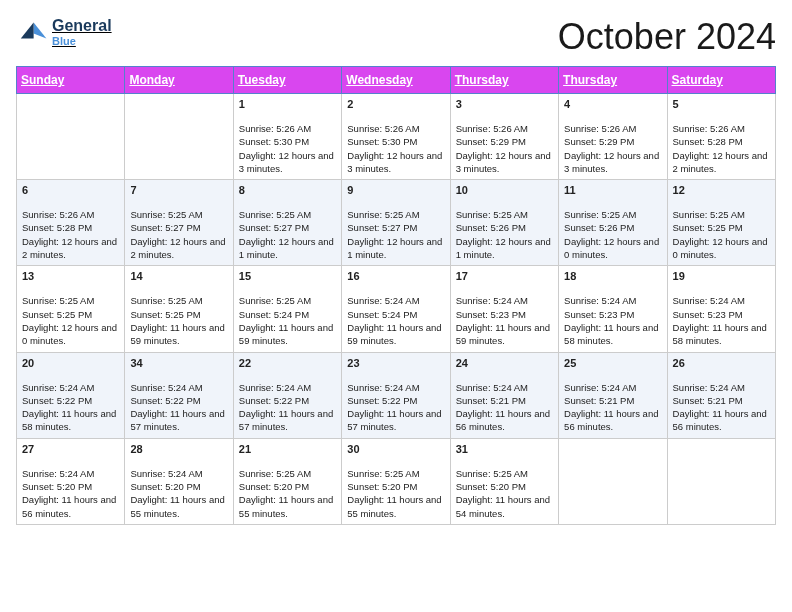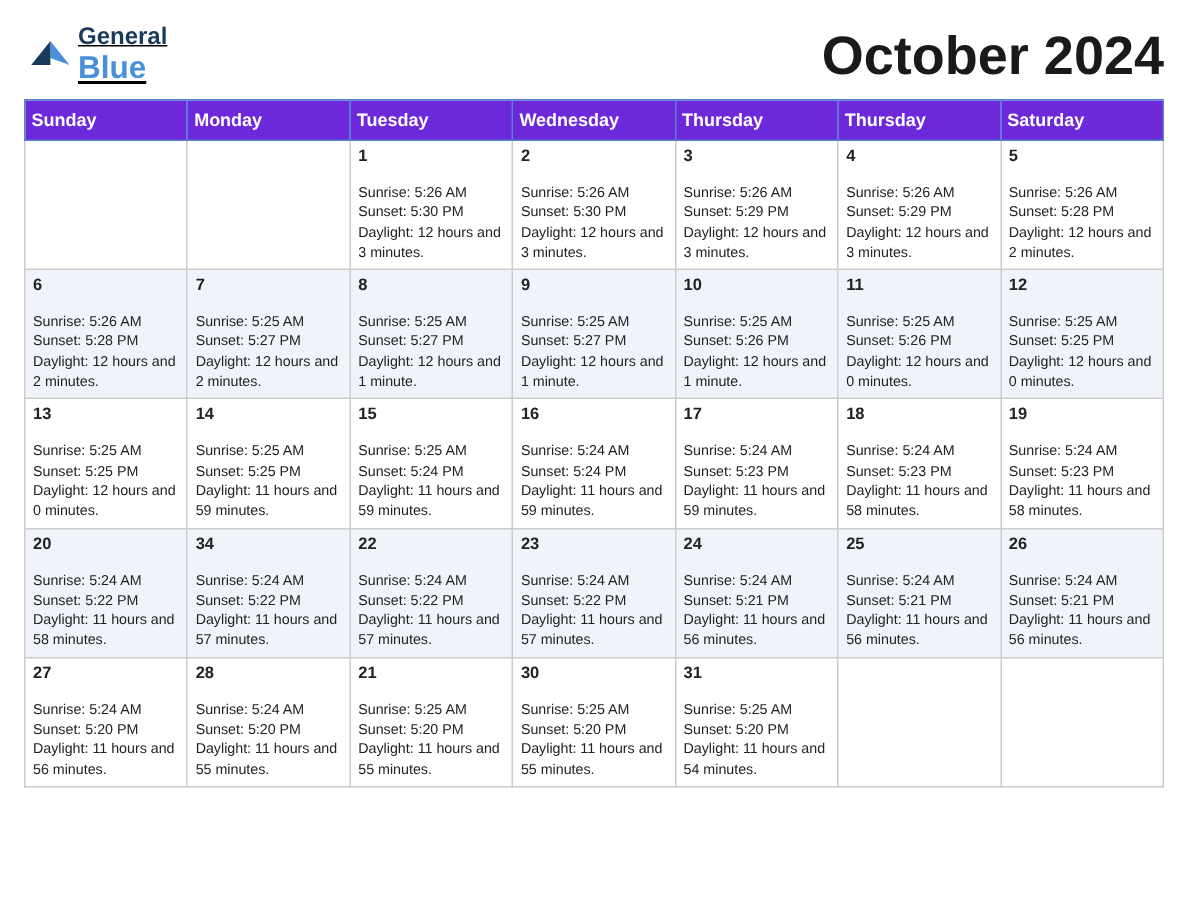--- a/index.html
+++ b/index.html
@@ -24,35 +24,36 @@
     }
     .logo-icon {
       width: 32px;
       height: 32px;
     }
     .title-block {
       text-align: right;
     }
     .month-title {
       font-size: 36px;
-      font-weight: bold;
+      font-weight: normal;
       color: #1a1a1a;
     }
     .location {
       font-size: 14px;
       color: #333;
     }
     table {
       width: 100%;
       border-collapse: collapse;
       font-size: 10px;
     }
     thead tr {
-      background-color: #6d28d9;
+      background-color: #d946ef;
       color: #fff;
+      text-decoration: underline;
     }
     thead th {
       padding: 6px 4px;
       text-align: left;
       font-size: 12px;
       font-weight: bold;
       border: 1px solid #5580cc;
     }
     tbody tr {
       vertical-align: top;
@@ -86,21 +87,21 @@
 <body>
 
 <div class="header">
   <div class="logo">
     <svg class="logo-icon" viewBox="0 0 40 40" xmlns="http://www.w3.org/2000/svg">
       <polygon points="22,8 38,28 22,22" fill="#4a90d9"></polygon>
       <polygon points="22,8 22,28 6,28" fill="#1a3a5c"></polygon>
     </svg>
     <div>
       <div style="font-size:16px;font-weight:bold;color:#1a3a5c;"><span style="color:#1a3a5c;">General</span></div>
-      <div style="font-size:21px;font-weight:bold;color:#4a90d9;">Blue</div>
+      <div style="font-size:11px;font-weight:bold;color:#4a90d9;">Blue</div>
     </div>
   </div>
   <div class="title-block">
     <div class="month-title">October 2024</div>
   </div>
 </div>
 
 <table>
   <thead>
     <tr>

